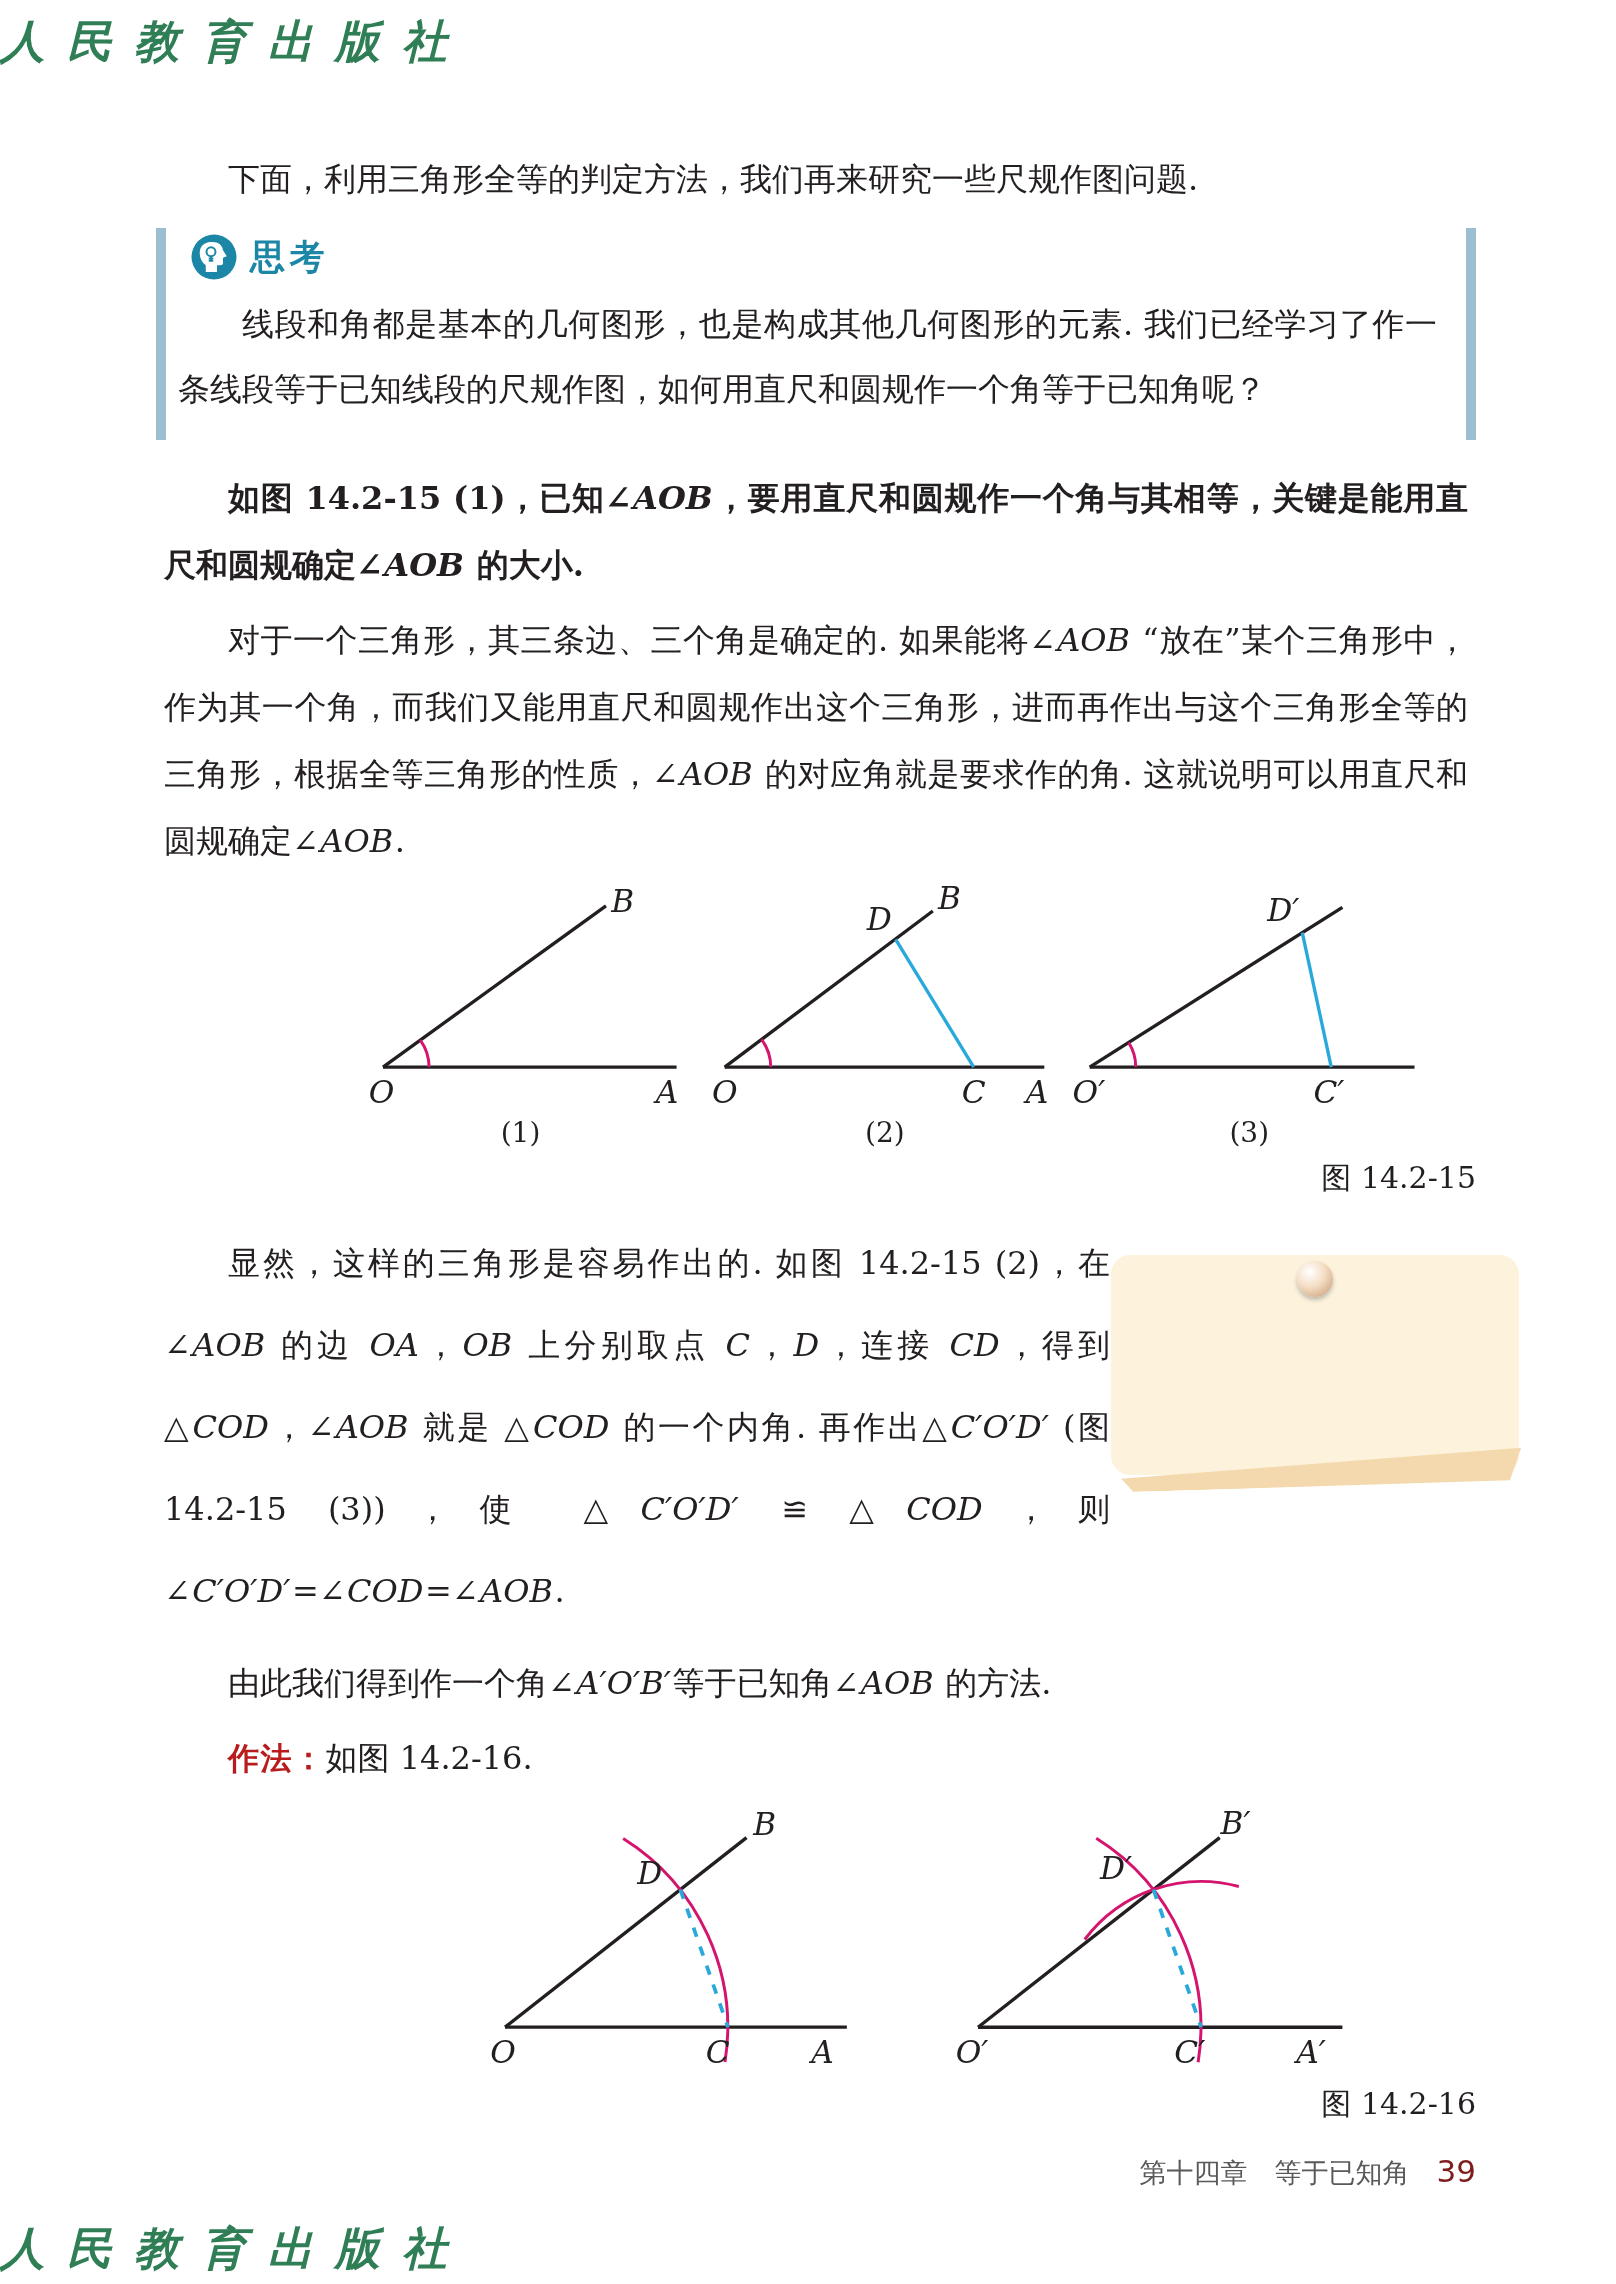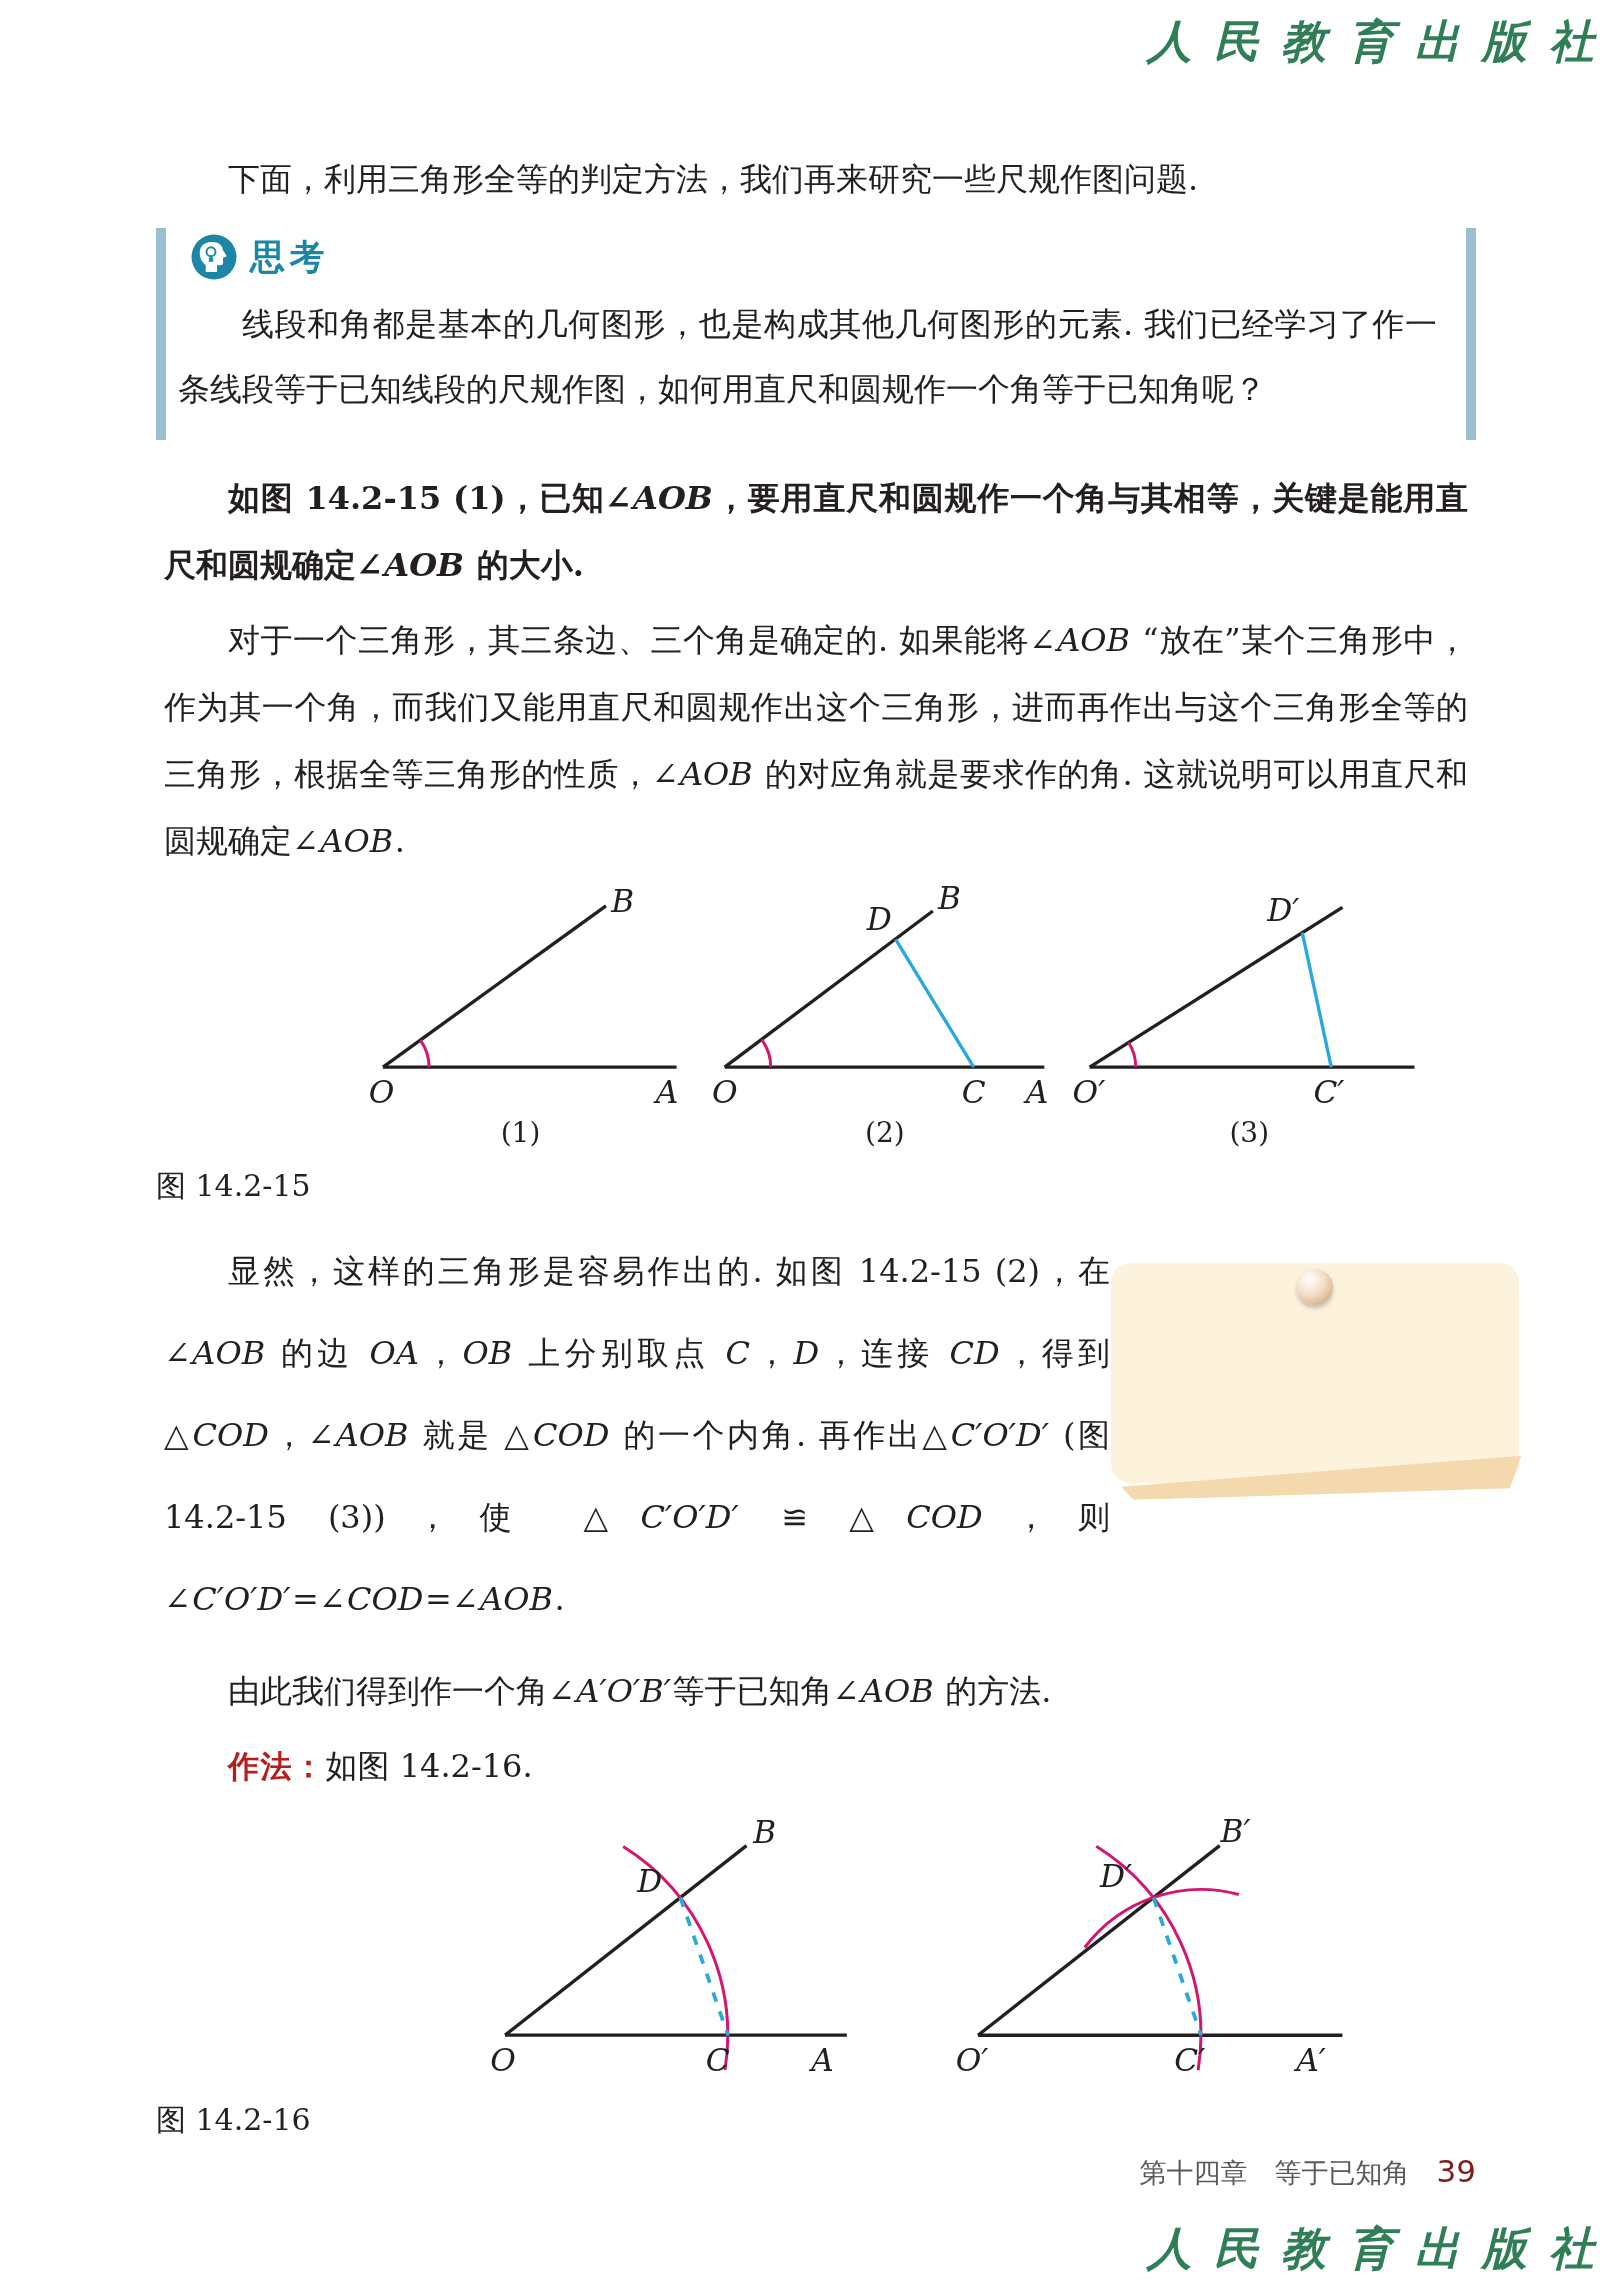--- a/index.html
+++ b/index.html
@@ -8,21 +8,21 @@
     width:1616px;height:2284px;
     background:#ffffff;
     overflow:hidden;
     font-family:"DejaVu Serif","Liberation Serif",serif;
     color:#231f20;
   }
   .content{margin:0 140px 0 156px;}
 
   
   .logo{
-    text-align:right;
+    text-align:left;
     padding-top:12px;
     font-size:45px;
     font-style:italic;
     font-weight:bold;
     letter-spacing:22px;
     color:#2f7e55;
     font-family:"DejaVu Serif",serif;
   }
   .logo.bottom{position:absolute;top:2219px;left:0;right:0;padding-top:0;}
 
@@ -58,21 +58,21 @@
   }
   .think-body{margin:10.4px 0 0 0;font-size:32px;line-height:65px;text-align:justify;text-indent:2em;}
 
   .p2{margin-top:25px;font-weight:bold;}
 
   
   .fig15-row{display:flex;gap:7.4px;margin-left:186px;margin-top:10.4px;}
   .subfig{width:357px;text-align:center;}
   .subfig svg{display:block;}
   .sublabel{font-size:28px;margin-top:7.4px;height:30px;}
-  .caption{text-align:left;font-size:30px;margin-top:20px;height:37px;}
+  .caption{text-align:right;font-size:30px;margin-top:12px;height:37px;}
 
   svg text{font-family:"DejaVu Serif",serif;font-style:italic;font-size:42px;fill:#231f20;}
 
   
   .para4-wrap{position:relative;margin-top:27px;min-height:416px;}
   .para4{width:946px;line-height:82px;}
 
   .sticky-note{
     position:absolute;top:33px;right:-43px;
     width:408px;height:220px;

